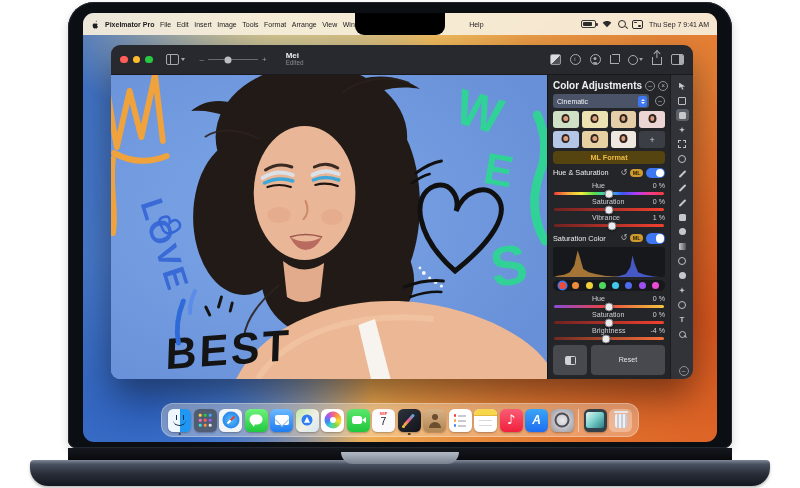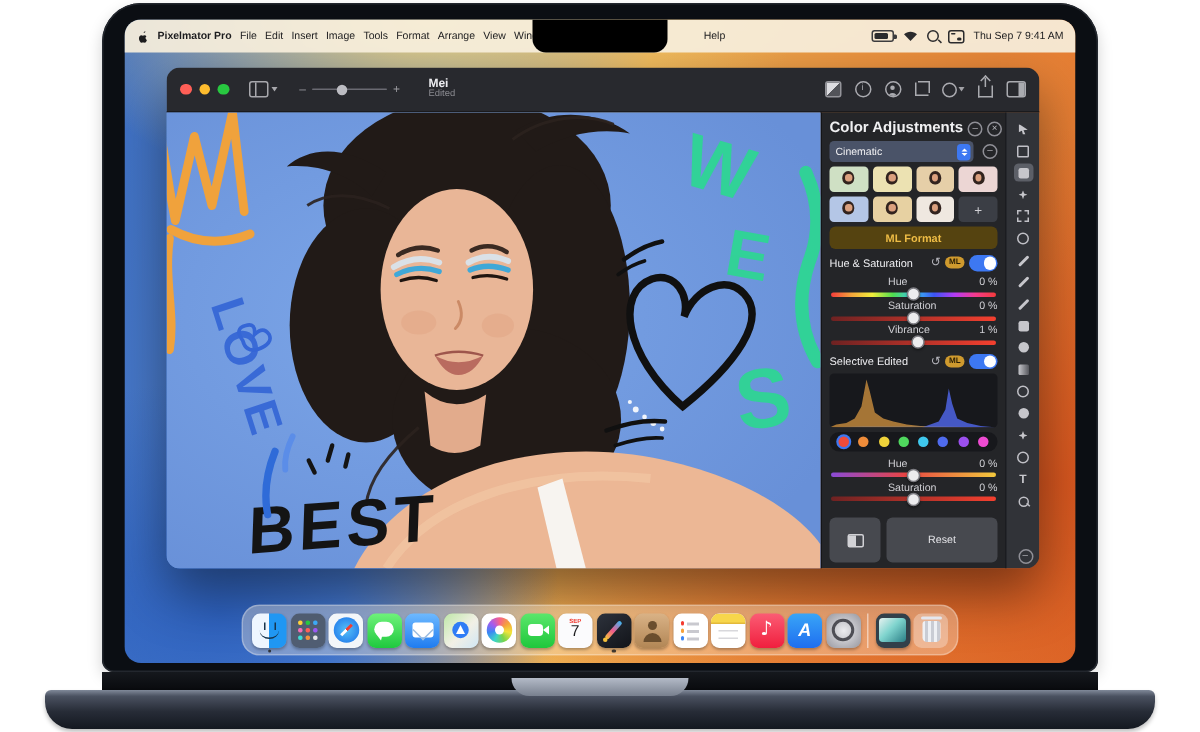--- a/index.html
+++ b/index.html
@@ -445,21 +445,21 @@
                   <span>Vibrance</span>
                   <span>1 %</span>
                 </div>
                 <div class="s-track track-red">
                   <div class="s-thumb" style="left: 53%;"></div>
                 </div>
               </div>
             </div>
 
           <div class="sec-head">
-            <span class="sec-title">Selective Edited</span>
+            <span class="sec-title">Saturation Color</span>
             <span class="reset-ic">↺</span>
             <span class="ml-badge">ML</span>
             <span class="toggle"></span>
           </div>
           <div class="hist">
             <svg viewBox="0 0 100 36" width="100%" height="100%" preserveAspectRatio="none">
               <path d="M0 36 L4 34 L10 33 L15 30 L19 22 L22 4 L24 12 L27 26 L32 30 L38 32 L46 34 L54 35 L100 36 Z" fill="#b5803a" opacity="0.9"></path>
               <path d="M0 36 L55 36 L60 34 L65 32 L69 24 L71 10 L73 20 L76 30 L82 33 L90 35 L100 36 Z" fill="#4a5fd8" opacity="0.9"></path>
               <path d="M0 36 L20 35.2 L60 35.4 L100 36 Z" fill="#8a8a92" opacity="0.5"></path>
             </svg>
@@ -486,20 +486,29 @@
               </div>
               <div class="slider">
                 <div class="s-row">
                   <span>Saturation</span>
                   <span>0 %</span>
                 </div>
                 <div class="s-track track-red">
                   <div class="s-thumb" style="left: 50%;"></div>
                 </div>
               </div>
+              <div class="slider">
+                <div class="s-row">
+                  <span>Brightness</span>
+                  <span>-4 %</span>
+                </div>
+                <div class="s-track track-warm">
+                  <div class="s-thumb" style="left: 47%;"></div>
+                </div>
+              </div>
             </div>
 
           <div class="p-footer">
             <div class="pbtn cmp">
                 <span class="cmp-ic"></span>
               </div>
             <div class="pbtn reset">Reset</div>
           </div>
         </div>
 

